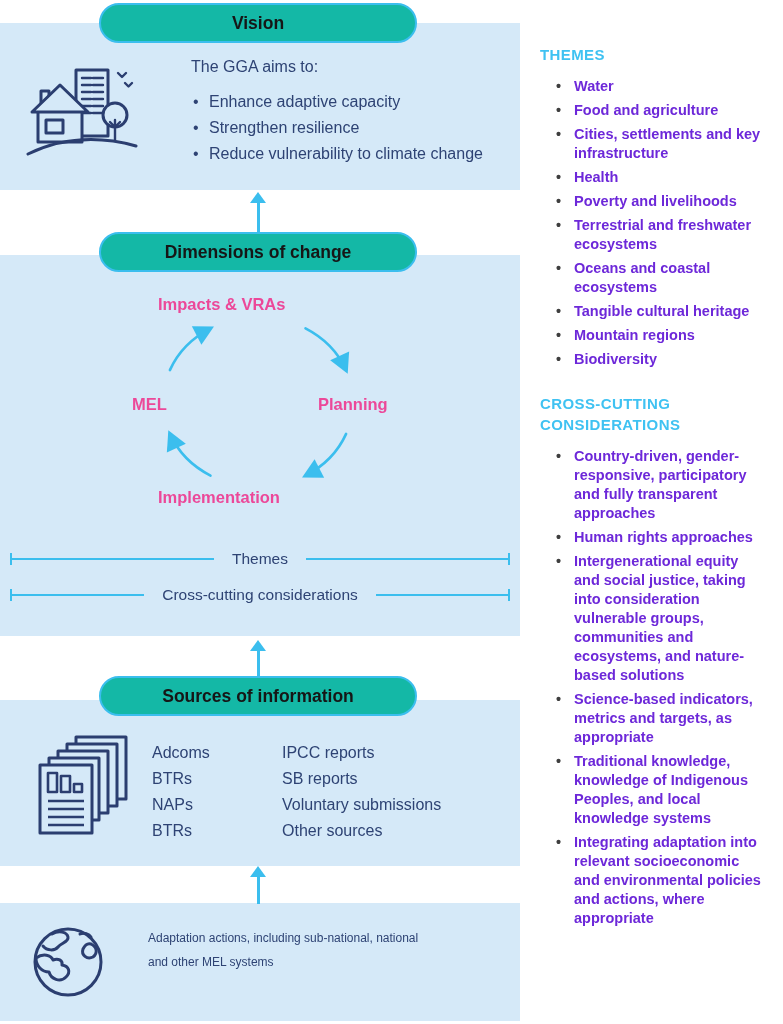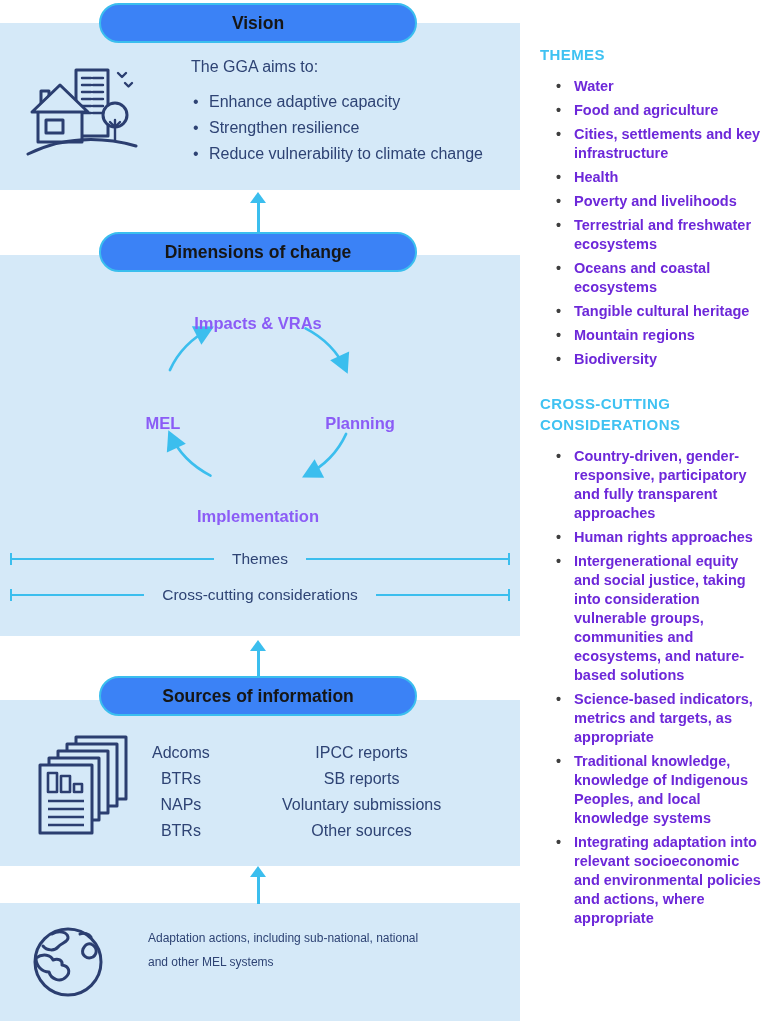--- a/index.html
+++ b/index.html
@@ -4,47 +4,47 @@
 <style>
   html,body { margin:0; padding:0; background:#ffffff; }
   * { box-sizing:border-box; }
   .canvas {
     position:relative; width:783px; height:1024px; background:#ffffff;
     font-family:"Liberation Sans", sans-serif; overflow:hidden;
   }
   .bluebox { position:absolute; left:0; width:520px; background:#d5e9f8; }
   .pill {
     position:absolute; left:99px; width:318px; height:40px;
-    background:#3b82f6; border:2px solid #3bbeee; border-radius:22px;
+    background:#14b8a6; border:2px solid #3bbeee; border-radius:22px;
     display:flex; align-items:center; justify-content:center;
     font-weight:bold; font-size:17.5px; color:#161616; z-index:5;
   }
   .navy { color:#2e4374; }
   
   .up-arrow { position:absolute; width:16px; z-index:4; }
   .up-arrow .head { width:0; height:0; margin:0 auto;
     border-left:8px solid transparent; border-right:8px solid transparent;
     border-bottom:11px solid #3bbeee; }
   .up-arrow .shaft { width:3px; background:#3bbeee; margin:0 auto; }
   
   .vision-content { position:absolute; left:152px; top:58px; width:350px; font-size:16px;margin-left:39px; }
   .vision-intro { margin-bottom:13px; }
   .vision-bullets { list-style:none; margin:0; padding:0; }
   .vision-bullets li { position:relative; padding-left:18px; line-height:26px; }
   .vision-bullets li::before { content:"•"; position:absolute; left:2px; color:#2e4374; }
   .icon-slot { position:absolute; }
   
-  .cycle-label { position:absolute; font-weight:bold; font-size:16.5px; color:#8b5cf6; text-align:center; z-index:3;margin-top:19px; }
+  .cycle-label { position:absolute; font-weight:bold; font-size:16.5px; color:#ec4899; z-index:3; }
   
   .band { position:absolute; left:10px; width:500px; display:flex; align-items:center; font-size:15.5px; color:#2e4374; }
   .band .tick { width:2px; height:12px; background:#3bbeee; }
   .band .line { flex:1; height:2px; background:#3bbeee; }
   .band .label { padding:0 18px; white-space:nowrap; }
   
-  .src-col { position:absolute; font-size:16px; line-height:26px; color:#2e4374;text-align:center; }
+  .src-col { position:absolute; font-size:16px; line-height:26px; color:#2e4374; }
   
   .adapt-text { position:absolute; left:148px; top:926px; width:280px; font-size:12px; line-height:24px; color:#2e4374; }
   
   .right-panel { position:absolute; left:540px; top:44px; width:238px; }
   .panel-heading { font-weight:bold; font-size:15px; line-height:21px; color:#3fc2f2; letter-spacing:0.4px; margin:0 0 8px 0; }
   .panel-heading.second { margin-top:24px; }
   .panel-list { list-style:none; margin:12px; padding:0; font-size:14.5px; line-height:19px; color:#6d28d9;font-weight:bold; }
   .panel-list li { position:relative; padding-left:22px; margin-bottom:5px; }
   .panel-list li::before { content:"•"; position:absolute; left:4px; color:#3e3e3e; }
   svg { display:block; }

